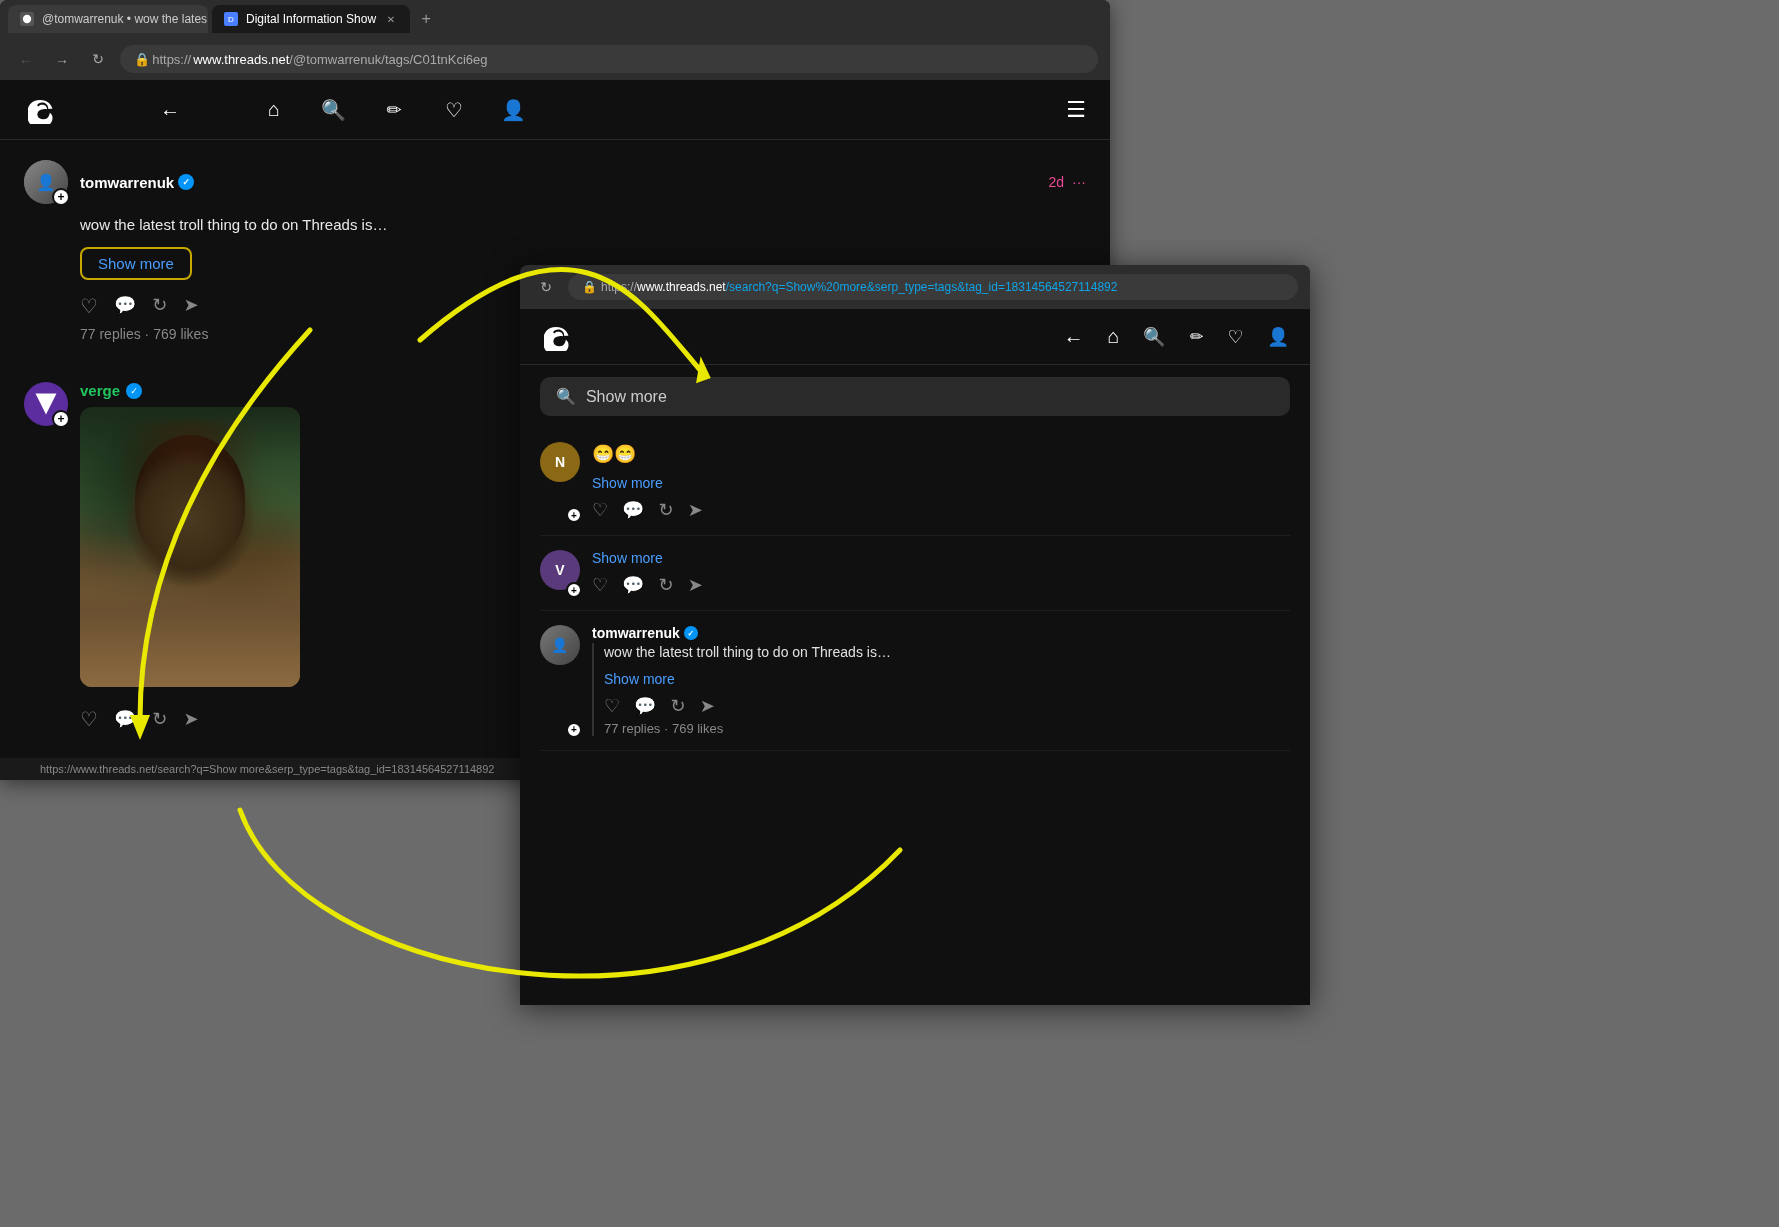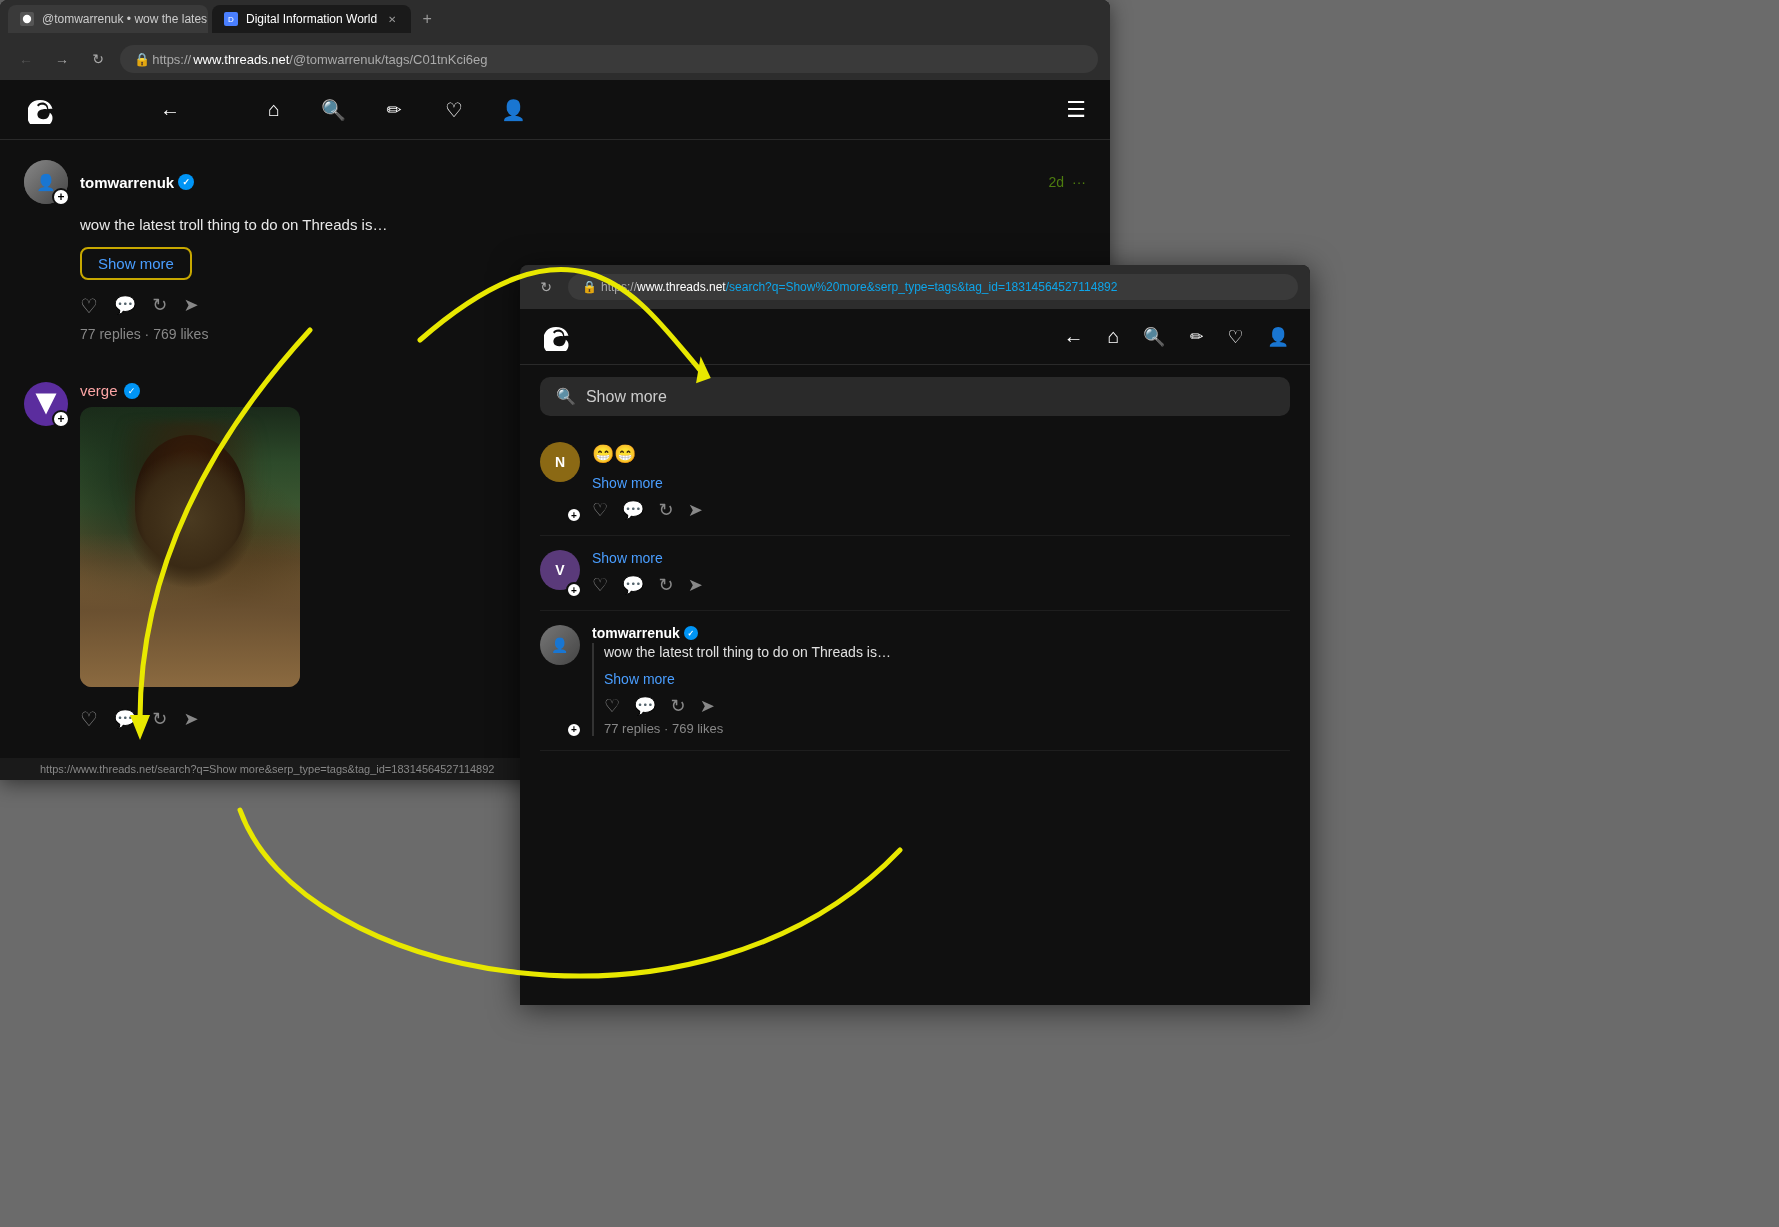--- a/index.html
+++ b/index.html
@@ -254,21 +254,21 @@
       border-radius: 50%;
       display: flex;
       align-items: center;
       justify-content: center;
       font-size: 9px;
       color: white;
     }
 
     .post-time {
       margin-left: auto;
-      color: #4d7c0f;
+      color: #ec4899;
       font-size: 14px;
       display: flex;
       align-items: center;
       gap: 8px;
     }
 
     .post-text {
       color: #e8e8e8;
       font-size: 15px;
       margin-left: 56px;
@@ -549,21 +549,21 @@
           <svg viewBox="0 0 24 24" width="10" height="10" fill="white">
             <circle cx="12" cy="12" r="10"></circle>
           </svg>
         </div>
         <span>@tomwarrenuk • wow the lates...</span>
 
       </div>
 
       <div class="browser-tab active">
         <div class="tab-favicon" style="background:#4a7fff;">D</div>
-        <span>Digital Information World</span>
+        <span>Digital Information Show</span>
         <span class="tab-close">✕</span>
       </div>
       <div class="tab-new">+</div>
     </div>
 
     <div class="address-bar-row">
       <div class="nav-btn disabled">←</div>
       <div class="nav-btn">→</div>
       <div class="nav-btn">↻</div>
       <div class="address-input">
@@ -640,21 +640,21 @@
           <div class="verge-avatar">
 
             <svg viewBox="0 0 32 32" width="28" height="28">
               <polygon points="16,4 28,4 16,28 4,4" fill="white"></polygon>
             </svg>
             <div class="avatar-add">+</div>
           </div>
         </div>
         <div style="flex:1;">
           <div style="display:flex;align-items:center;gap:6px;margin-bottom:8px;">
-            <span style="color:#fca5a5;font-size:15px;font-weight:400;">verge</span>
+            <span style="color:#22c55e;font-size:15px;font-weight:700;">verge</span>
             <div class="verified-badge">✓</div>
           </div>
 
           <div class="verge-img-placeholder">
 
             <div style="position:absolute;top:10%;left:25%;width:50%;height:45%;background:radial-gradient(ellipse,#2a1a0a,#1a1008);border-radius:50% 50% 40% 40%;"></div>
             <div style="position:absolute;top:5%;left:15%;width:70%;height:55%;background:radial-gradient(ellipse at 50% 30%, rgba(60,30,10,0.8), transparent 70%); filter:blur(4px);"></div>
             <div style="position:absolute;bottom:0;left:0;right:0;height:55%;background:linear-gradient(180deg,transparent,#6a5030,#8B6a40);"></div>
           </div>
 

